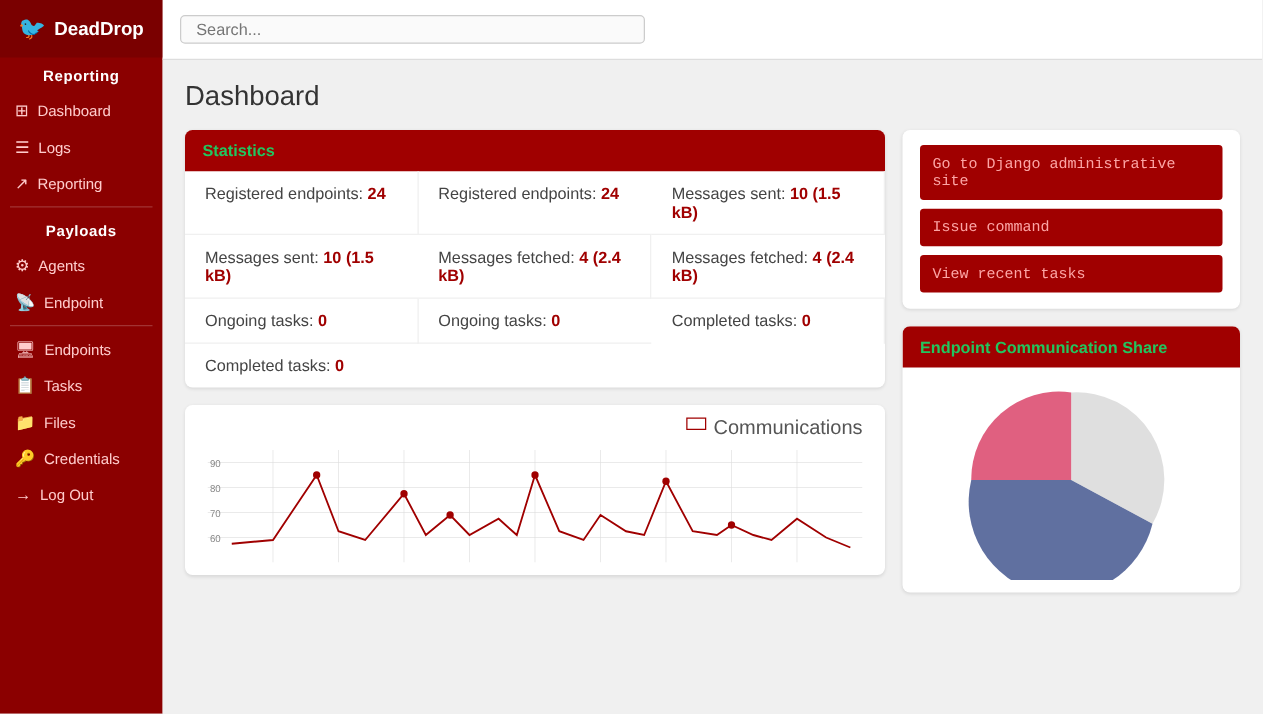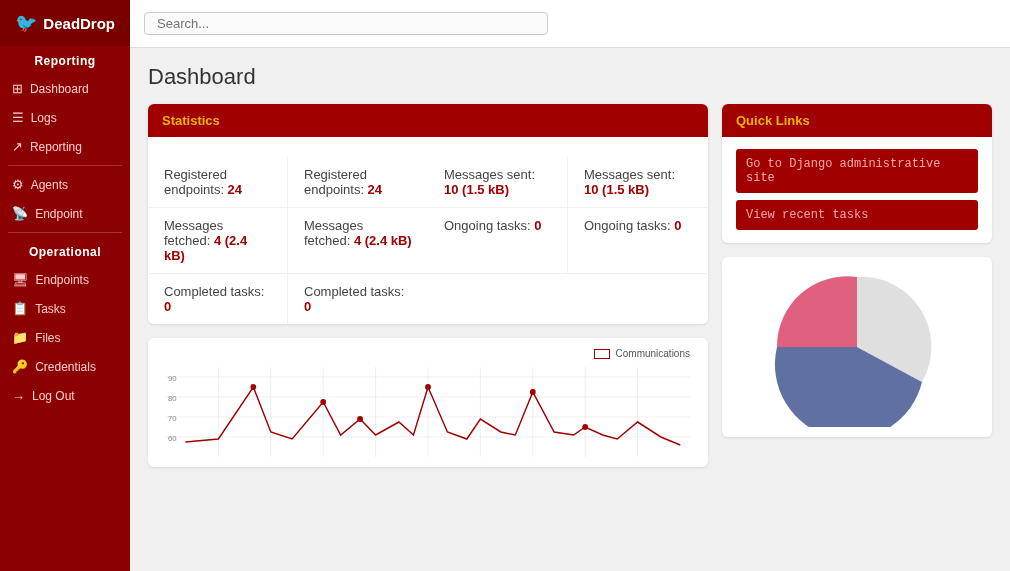--- a/index.html
+++ b/index.html
@@ -66,21 +66,21 @@
     
     #header {
       background: #fff;
       padding: 8px 14px;
       border-bottom: 1px solid #ddd;
       height: 48px;
       display: flex;
       align-items: center;
     }
     #search-box {
-      width: 404px;
+      width: 372px;
       padding: 3px 12px;
       border: 1px solid #ccc;
       border-radius: 4px;
       font-size: 13px;
       color: #888;
       background: #fafafa;
     }
 
     
     #content {
@@ -116,35 +116,34 @@
 
     
     .card {
       background: #fff;
       border-radius: 6px;
       overflow: hidden;
       box-shadow: 0 1px 3px rgba(0,0,0,0.1);
     }
     .card-header {
       background: #a00000;
-      color: #eab308;
+      color: #22c55e;
       padding: 9px 14px;
       font-size: 13px;
       font-weight: bold;
     }
     .card-body {
       padding: 12px 14px;
     }
 
     
     .stats-grid {
       display: grid;
-      grid-template-columns: 1fr 1fr 1fr 1fr;
+      grid-template-columns: 1fr 1fr 1fr;
       gap: 0;
-      margin-top: 20px;
     }
     .stat-item {
       padding: 10px 16px;
       font-size: 13px;
       color: #444;
       border-bottom: 1px solid #f0f0f0;
     }
     .stat-item:nth-child(odd) { border-right: 1px solid #f0f0f0; }
     .stat-value { color: #a00000; font-weight: bold; }
     .stat-label { color: #444; }
@@ -175,25 +174,25 @@
     }
 
     
     .chart-area {
       height: 100px;
       position: relative;
       padding: 8px 10px 4px;
     }
     .chart-legend {
       display: flex;
-      align-items: center;
+      align-items: flex-start;
       gap: 6px;
       justify-content: flex-end;
       padding: 4px 10px 0;
-      font-size: 10px;
+      font-size: 16px;
       color: #555;
     }
     .legend-box {
       width: 16px;
       height: 10px;
       border: 1.5px solid #a00000;
       display: inline-block;
     }
 
     
@@ -217,31 +216,31 @@
   <div class="sidebar-item">
     <span class="si-icon">☰</span>
     <span>Logs</span>
   </div>
   <div class="sidebar-item">
     <span class="si-icon">↗</span>
     <span>Reporting</span>
   </div>
   <div class="sidebar-divider"></div>
 
+  <div class="sidebar-section-header">Payloads</div>
   <div class="sidebar-item">
     <span class="si-icon">⚙</span>
     <span>Agents</span>
   </div>
   <div class="sidebar-item">
     <span class="si-icon">📡</span>
     <span>Endpoint</span>
   </div>
   <div class="sidebar-divider"></div>
 
-  <div class="sidebar-section-header">Operational</div>
   <div class="sidebar-item">
     <span class="si-icon">🖥</span>
     <span>Endpoints</span>
   </div>
   <div class="sidebar-item">
     <span class="si-icon">📋</span>
     <span>Tasks</span>
   </div>
   <div class="sidebar-item">
     <span class="si-icon">📁</span>
@@ -363,28 +362,29 @@
               </svg>
             </div>
           </div>
         </div>
 
       </div>
 
       <div class="content-right">
 
         <div class="card">
-          <div class="card-header">Quick Links</div>
           <div class="card-body">
             <button class="quick-link-btn">Go to Django administrative site</button>
+            <button class="quick-link-btn">Issue command</button>
             <button class="quick-link-btn">View recent tasks</button>
           </div>
         </div>
 
         <div class="card">
+          <div class="card-header">Endpoint Communication Share</div>
           <div class="card-body pie-container">
             <svg class="pie-chart" viewBox="0 0 180 160">
 
               <path d="M90,80 L90,10 A70,70 0 0,0 10,80 Z" fill="#e06080"></path>
 
               <path d="M90,80 L10,80 A70,70 0 0,0 155,115 Z" fill="#6070a0"></path>
 
               <path d="M90,80 L155,115 A70,70 0 0,0 90,10 Z" fill="#c0c0c0" opacity="0.5"></path>
             </svg>
           </div>

